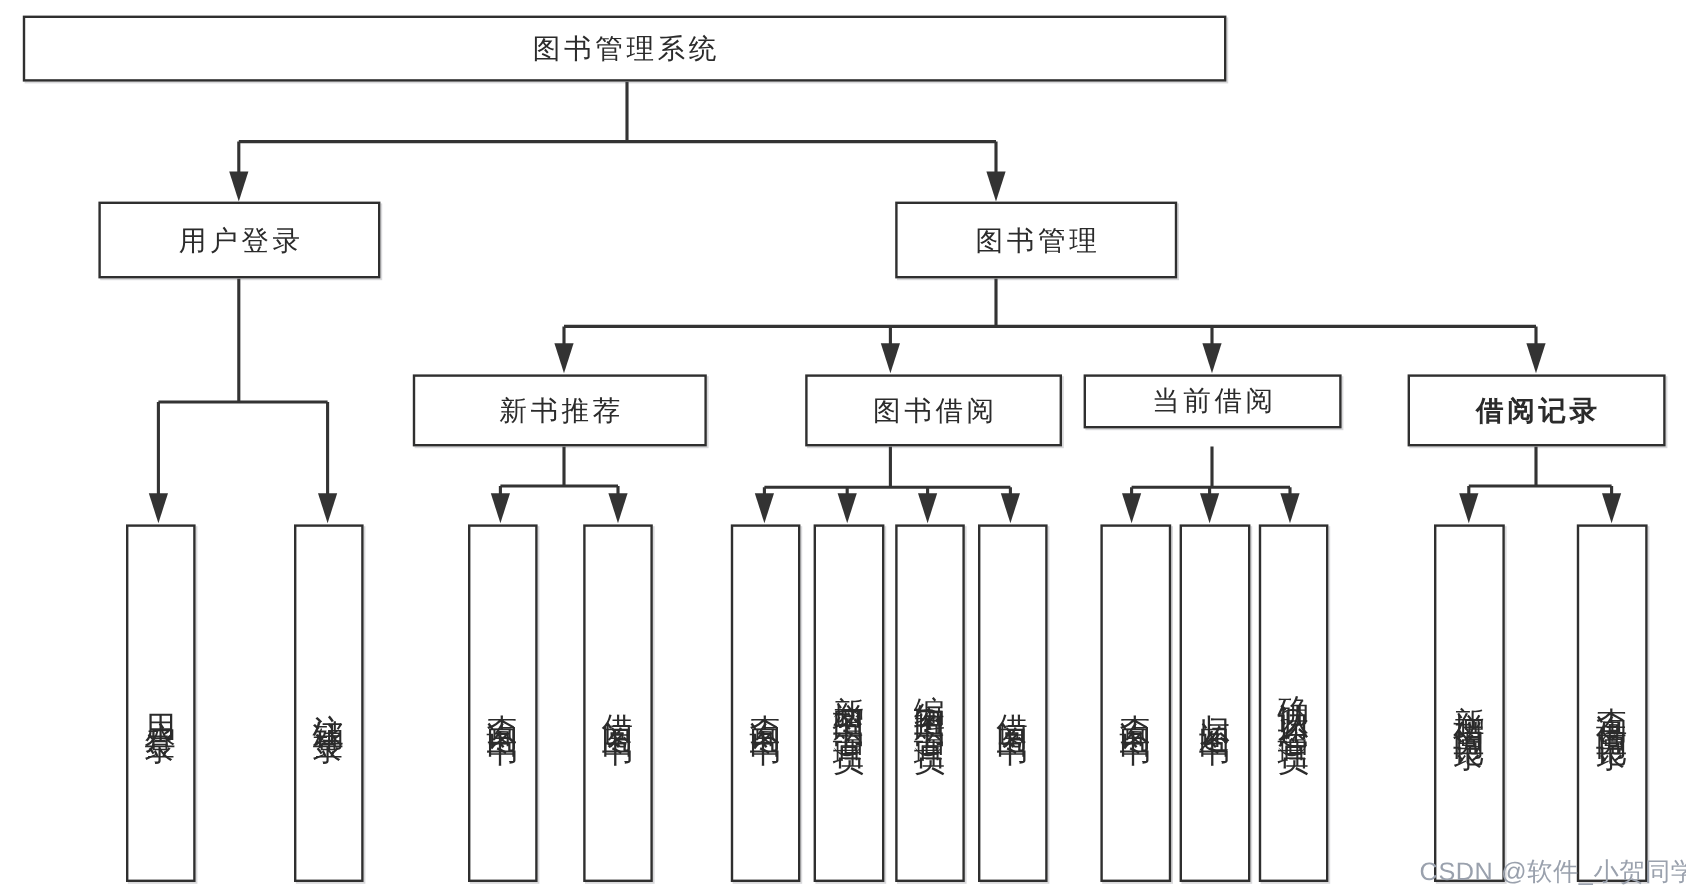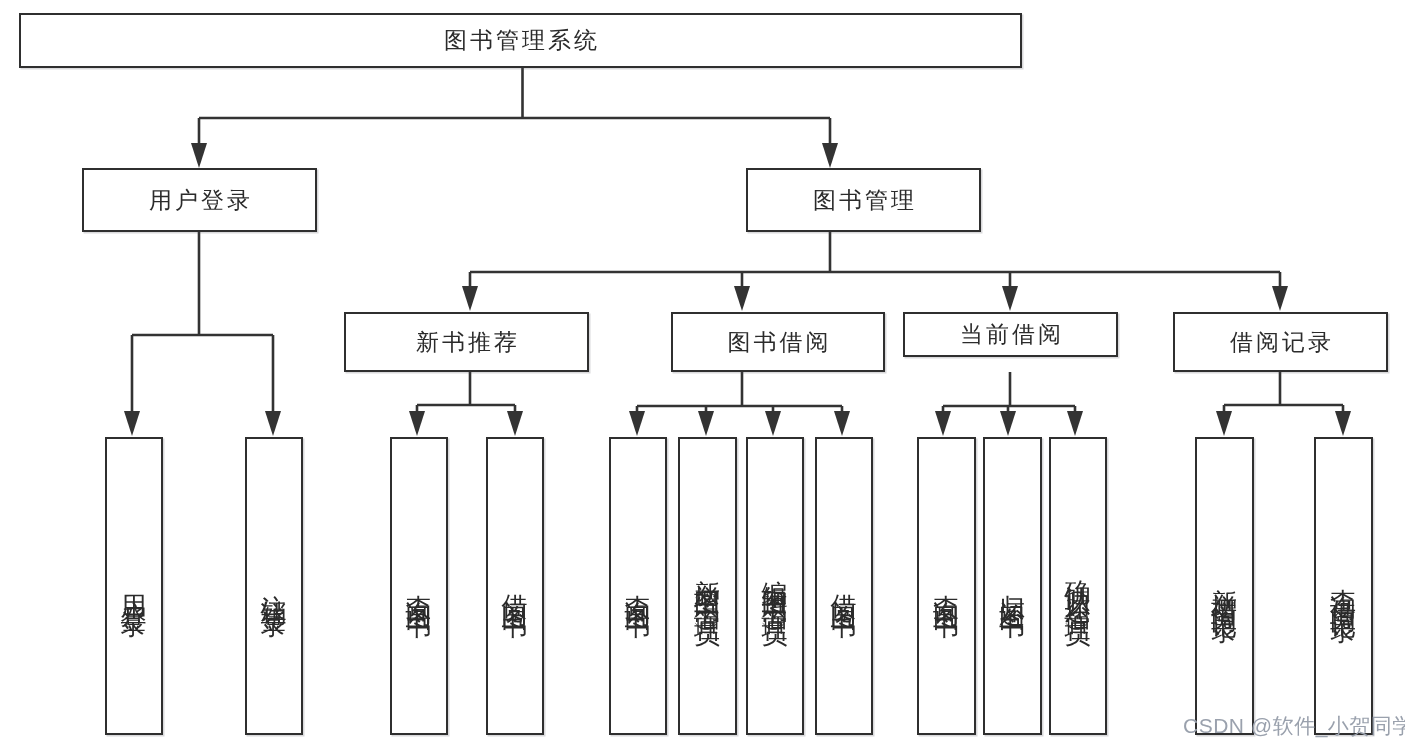--- a/index.html
+++ b/index.html
@@ -102,21 +102,21 @@
 
   <div class="box box-h" style="left:344px;top:312px;width:245px;height:60px;text-align:right;">
     <span class="label">新书推荐</span>
   </div>
   <div class="box box-h" style="left:635px;top:312px;width:214px;height:60px;margin-left:36px;">
     <span class="label">图书借阅</span>
   </div>
   <div class="box box-h" style="left:903px;top:312px;width:215px;height:45px;">
     <span class="label">当前借阅</span>
   </div>
-  <div class="box box-h" style="left:1173px;top:312px;width:215px;height:60px;">
+  <div class="box box-h" style="left:1173px;top:312px;width:215px;height:60px;font-weight:bold;">
     <span class="label">借阅记录</span>
   </div>
 
   <div class="box box-v" style="left:105px;top:437px;width:58px;height:298px;">
     <span class="label">用户登录</span>
   </div>
   <div class="box box-v" style="left:245px;top:437px;width:58px;height:298px;">
     <span class="label">注销登录</span>
   </div>
 

